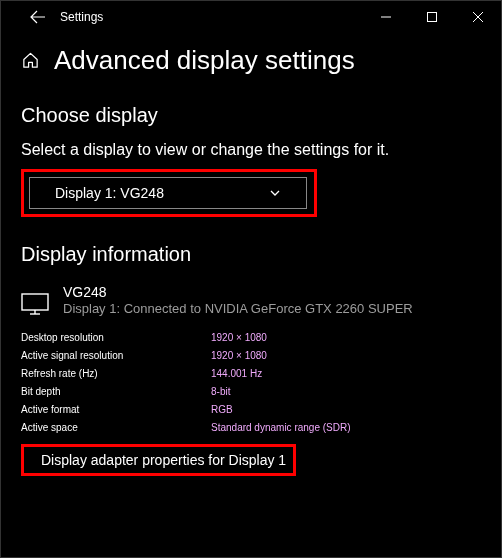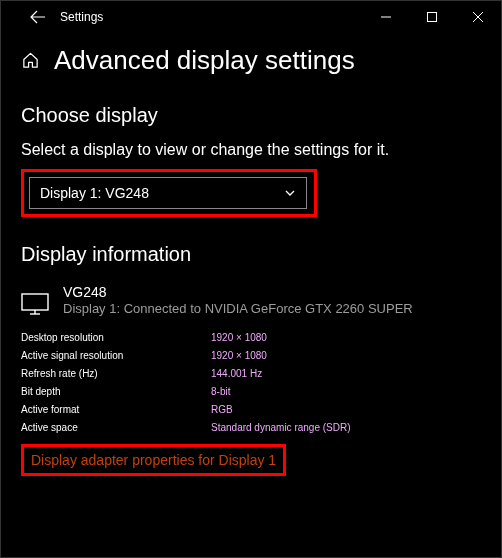--- a/index.html
+++ b/index.html
@@ -75,21 +75,21 @@
     padding: 5px;
   }
   .dropdown {
     width: 278px;
     height: 32px;
     background: #000;
     border: 1px solid #888;
     display: flex;
     align-items: center;
     justify-content: space-between;
-    padding: 0 10px;
+    padding: 0 25px;
     cursor: pointer;
   }
   .section-gap { margin-top: 26px; }
   .monitor-row {
     display: flex;
     align-items: flex-end;
     margin-top: 18px;
     margin-bottom: 12px;
   }
   .monitor-icon {
@@ -114,24 +114,25 @@
     flex-shrink: 0;
   }
   .spec-value {
     color: #f0abfc;
   }
   .adapter-link-wrap {
     margin-top: 8px;
     display: inline-block;
   }
   .adapter-link {
-    color: #c2410c;
+    color: #ffffff;
     font-size: 14px;
     cursor: pointer;
     padding: 1px 2px;
+    margin-left: 10px;
   }
   svg { display: block; }
 </style>
 </head>
 <body>
 
 <div class="titlebar">
   <div class="back">
     <svg width="16" height="16" viewBox="0 0 16 16">
       <path d="M7 2 L1 8 L7 14 M1 8 H15" stroke="#fff" stroke-width="1.2" fill="none"></path>

